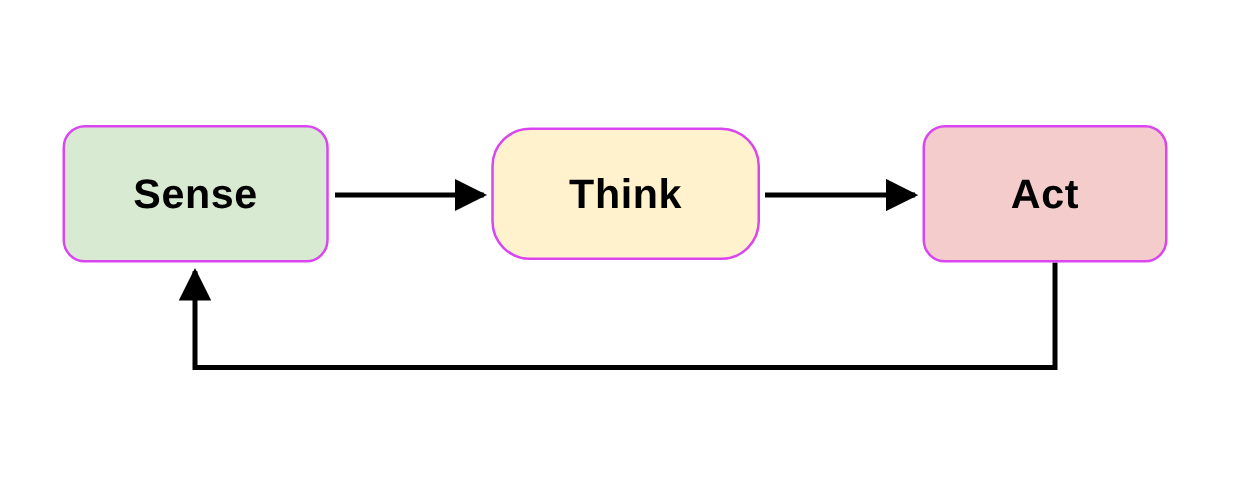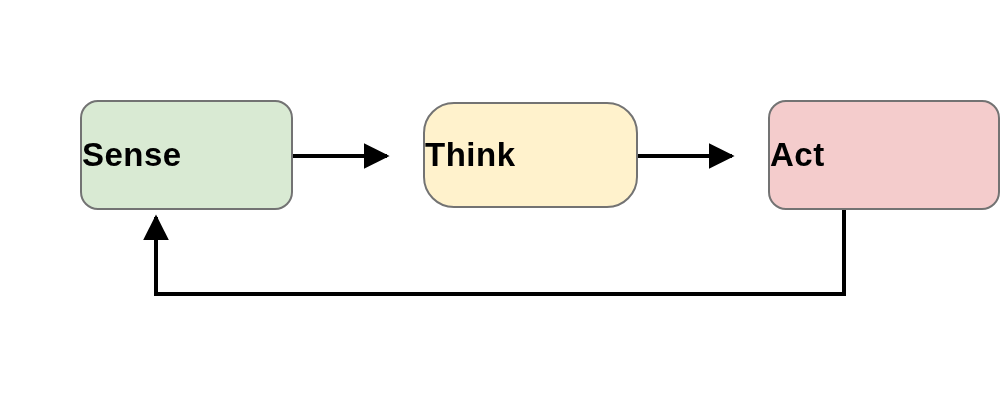--- a/index.html
+++ b/index.html
@@ -29,36 +29,36 @@
     stroke-linejoin: miter;
     stroke-linecap: butt;
   }
   .arrow-head {
     fill: #000000;
     stroke: none;
   }
   .node {
     position: absolute;
     box-sizing: border-box;
-    border: 2px solid #737373;
+    border: 2px solid #d946ef;
     border-radius: 18px;
     display: flex;
     align-items: center;
-    margin-left: 30px;
+    justify-content: center;
   }
   .node-label {
     font-size: 33px;
     font-weight: bold;
     color: #000000;
     letter-spacing: 0.5px;
     user-select: none;
   }
   .node-sense { left: 50px;  top: 100px; width: 213px; height: 110px; background: #d9ead3; }
   .node-think { left: 393px; top: 102px; width: 215px; height: 106px; background: #fff2cc; border-radius: 31px; }
-  .node-act   { left: 738px; top: 100px; width: 232px; height: 110px; background: #f4cccc; }
+  .node-act   { left: 738px; top: 100px; width: 196px; height: 110px; background: #f4cccc; }
 </style>
 </head>
 <body>
 
 <div class="stage">
 
   <svg class="edges-layer" viewBox="0 0 1000 400" xmlns="http://www.w3.org/2000/svg" aria-hidden="true">
     <defs>
       <marker id="arrow" viewBox="0 0 10 10" refX="9" refY="5" markerWidth="6.5" markerHeight="6.5" orient="auto-start-reverse" markerUnits="strokeWidth">
         <path class="arrow-head" d="M 0 0 L 10 5 L 0 10 z"></path>

